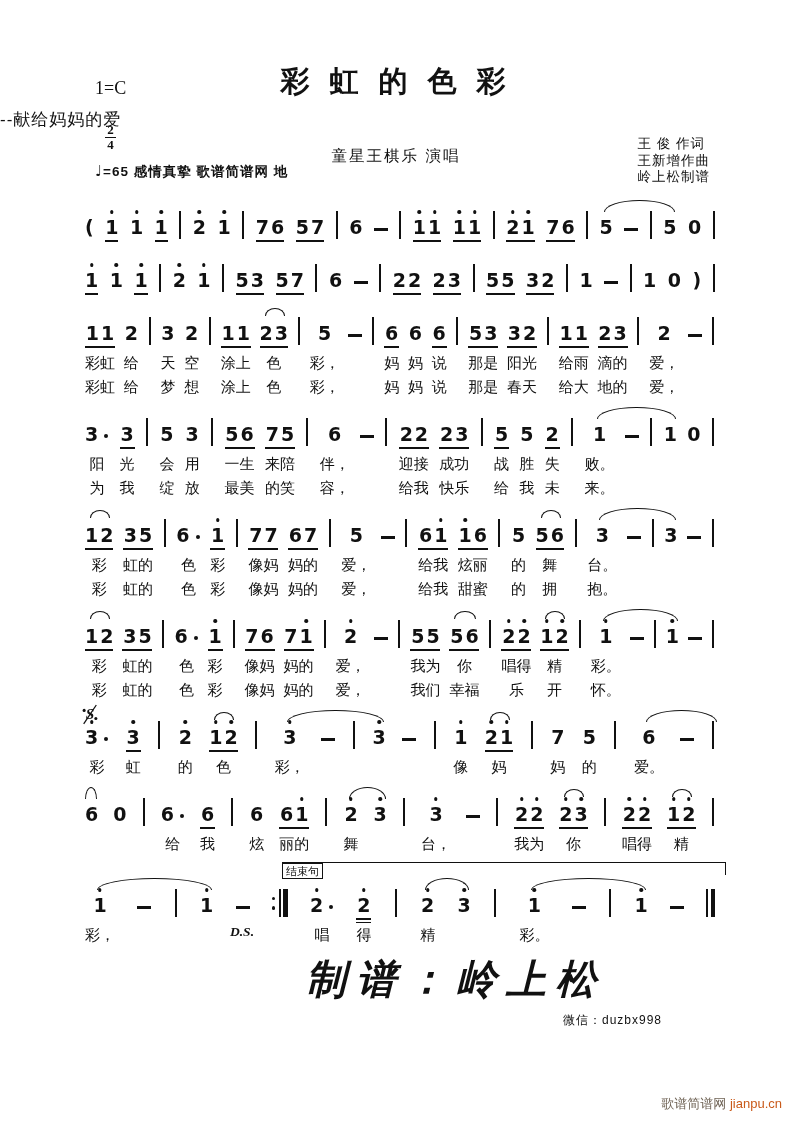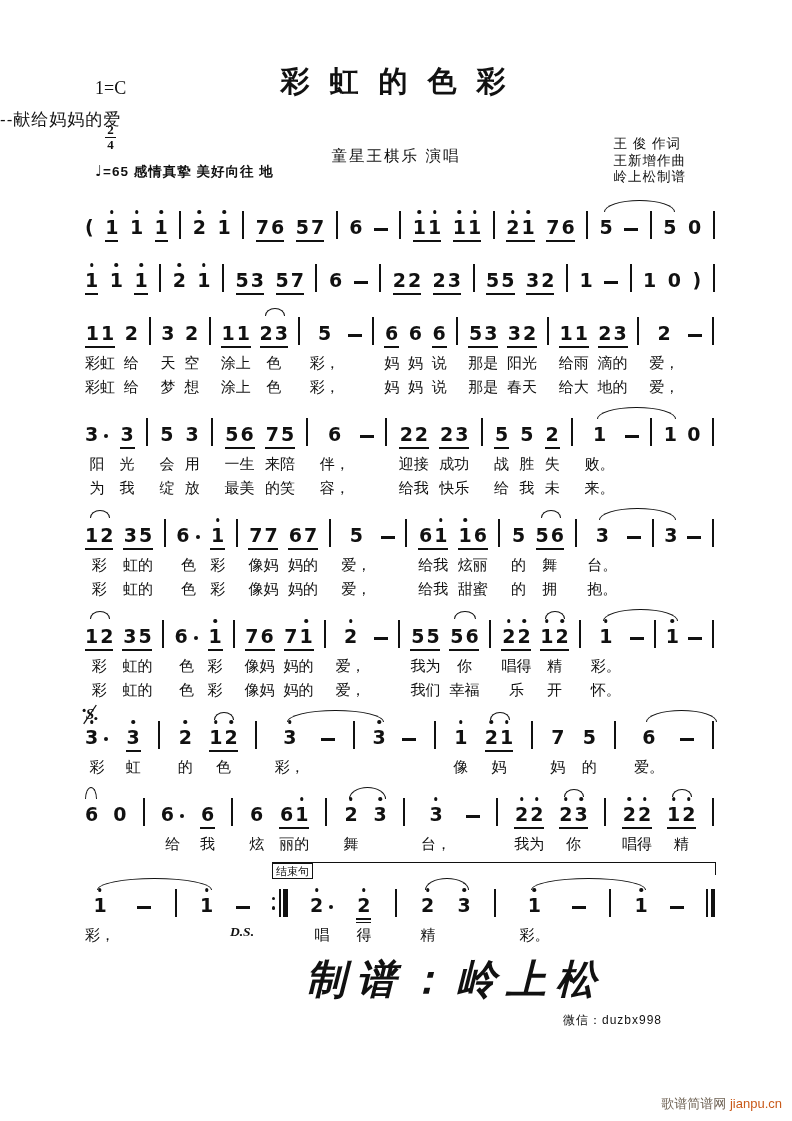--- a/index.html
+++ b/index.html
@@ -10,21 +10,21 @@
   
   .keysig{position:absolute;left:95px;top:78px;display:flex;align-items:center;gap:24px;
     font-family:"Liberation Serif",serif;font-size:18px;flex-direction:column;}
   .frac{display:inline-flex;flex-direction:column;align-items:center;font-weight:bold;
     font-size:13px;line-height:1.1;font-family:"Liberation Serif",serif;}
   .frac .num{border-bottom:1.6px solid #111;padding:0 2px;}
   .title{position:absolute;left:0;right:0;top:62px;text-align:center;font-size:29px;
     font-weight:bold;letter-spacing:6px;}
   .subtitle{position:absolute;left:0;right:0;top:108px;text-align:left;font-size:17px;letter-spacing:1px;}
   .performer{position:absolute;left:0;right:0;top:146px;text-align:center;font-size:15.5px;letter-spacing:2px;}
-  .credits{position:absolute;right:106px;top:136px;font-size:13.5px;line-height:16.5px;letter-spacing:1px;}
+  .credits{position:absolute;right:82px;top:136px;font-size:13.5px;line-height:16.5px;letter-spacing:1px;}
   .tempo{position:absolute;left:95px;top:162px;font-size:13.5px;font-weight:bold;letter-spacing:1px;}
   .tempo .qnote{font-family:"DejaVu Sans",sans-serif;font-weight:normal;font-size:15px;}
   
   .score{position:absolute;left:85px;top:196px;width:630px;}
   .mline{position:relative;padding-top:16px;margin-bottom:3px;}
   .mline.big{padding-top:30px;}
   .notesrow{display:flex;justify-content:space-between;align-items:flex-start;width:100%;}
   .tok{display:flex;flex-direction:column;align-items:center;}
   .rd{height:26px;display:flex;align-items:flex-end;gap:2px;font-weight:bold;font-size:19px;
       font-family:"DejaVu Sans",sans-serif;}
@@ -38,21 +38,21 @@
   .rdots{display:flex;flex-direction:column;gap:6px;margin-right:1px;}
   .rdot{width:3.5px;height:3.5px;border-radius:50%;background:#111;}
   .thinbar{width:1.8px;background:#111;height:28px;}
   .thickbar{width:4.5px;background:#111;height:28px;}
   .ru{height:8px;width:100%;display:flex;flex-direction:column;}
   .ul{height:1.7px;background:#111;margin-top:2px;}
   .lyr{height:24px;line-height:22px;font-size:15px;white-space:nowrap;}
   .arc{position:absolute;height:11px;border:1.6px solid #111;border-bottom:none;
     border-radius:50% 50% 0 0 / 100% 100% 0 0;}
   .sarc{height:7px;}
-  .volta{position:absolute;border-top:1.6px solid #111;border-right:1.6px solid #111;height:12px;}
+  .volta{position:absolute;border-top:1.6px solid #111;border-right:1.6px solid #111;height:12px;margin-left:10px;}
   .vlabel{position:absolute;left:0;top:0;border:1px solid #111;background:#fff;font-size:11px;
     line-height:14px;padding:0 3px;white-space:nowrap;font-weight:normal;}
   .ds{position:absolute;font-family:"Liberation Serif",serif;font-style:italic;font-weight:bold;font-size:13.5px;}
   .segno{position:absolute;width:18px;height:24px;}
   
   .calligraphy{position:absolute;left:0;right:0;top:952px;text-align:center;padding-left:120px;
     font-family:"Liberation Serif",serif;font-weight:bold;font-style:italic;font-size:40px;letter-spacing:10px;}
   .wechat{position:absolute;left:563px;top:1012px;font-size:12px;letter-spacing:1px;}
   .watermark{position:absolute;right:10px;top:1095px;font-size:13px;}
 </style>
@@ -72,21 +72,21 @@
 <div class="performer">童星王棋乐 演唱</div>
 
 <div class="credits">
   <div>王 俊 作词</div>
   <div>王新增作曲</div>
   <div>岭上松制谱</div>
 </div>
 
 <div class="tempo">
   <span class="qnote">♩</span><span>=65</span>
-  <span>感情真挚 美好向往 地</span>
+  <span>感情真挚 歌谱简谱网 地</span>
 </div>
 
 <div class="score" id="score">
     <div class="mline">
       <div class="notesrow">
         <div class="tok">
           <div class="rd">
             <span class="ch">(</span>
           </div>
           <div class="ru"></div>

